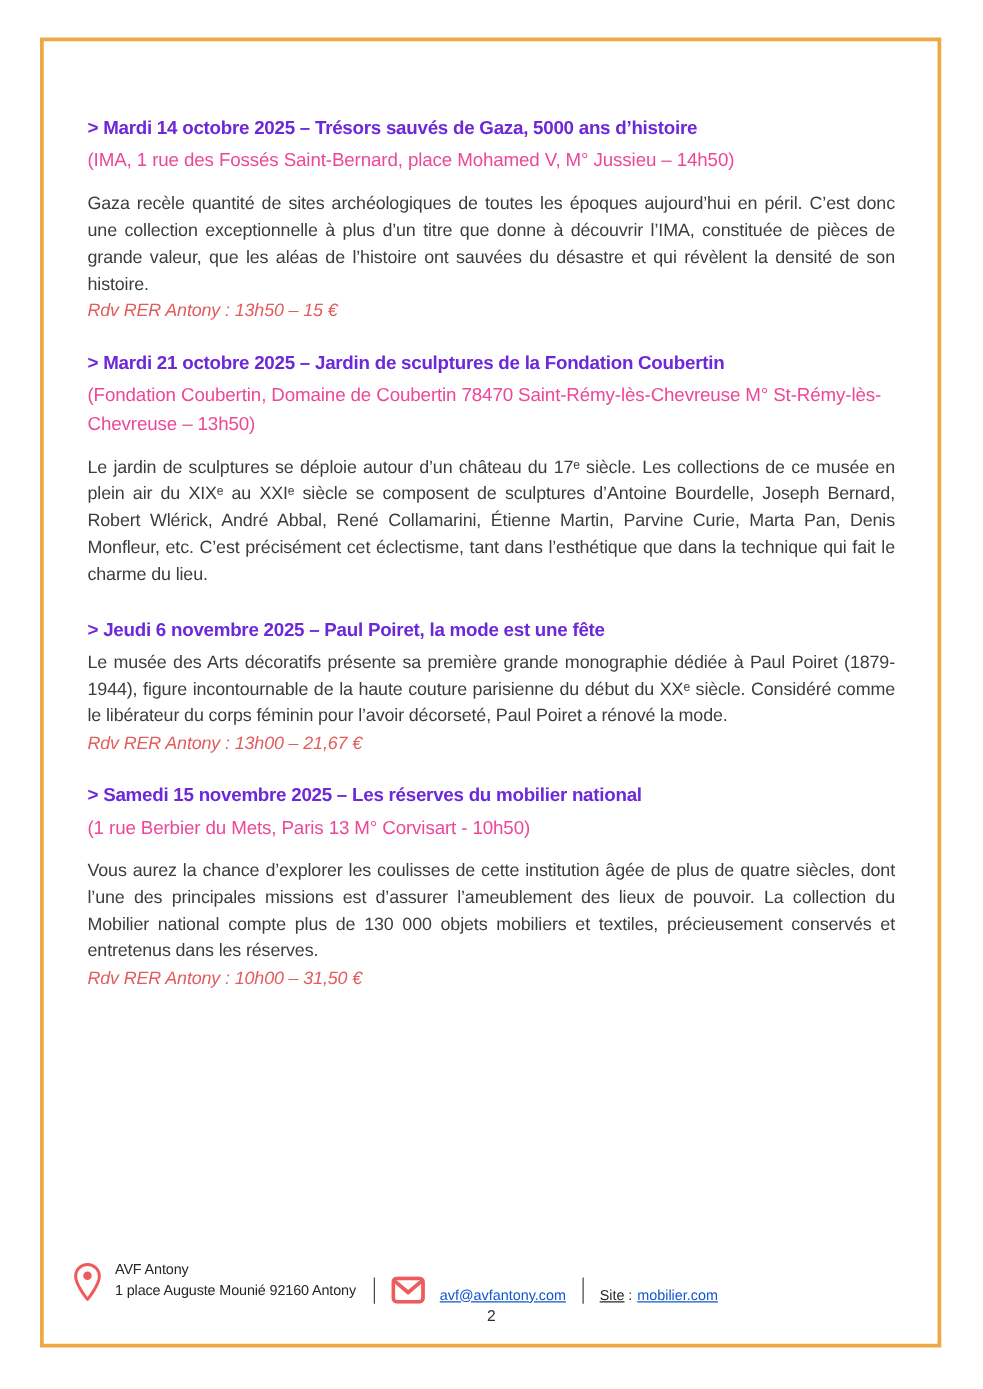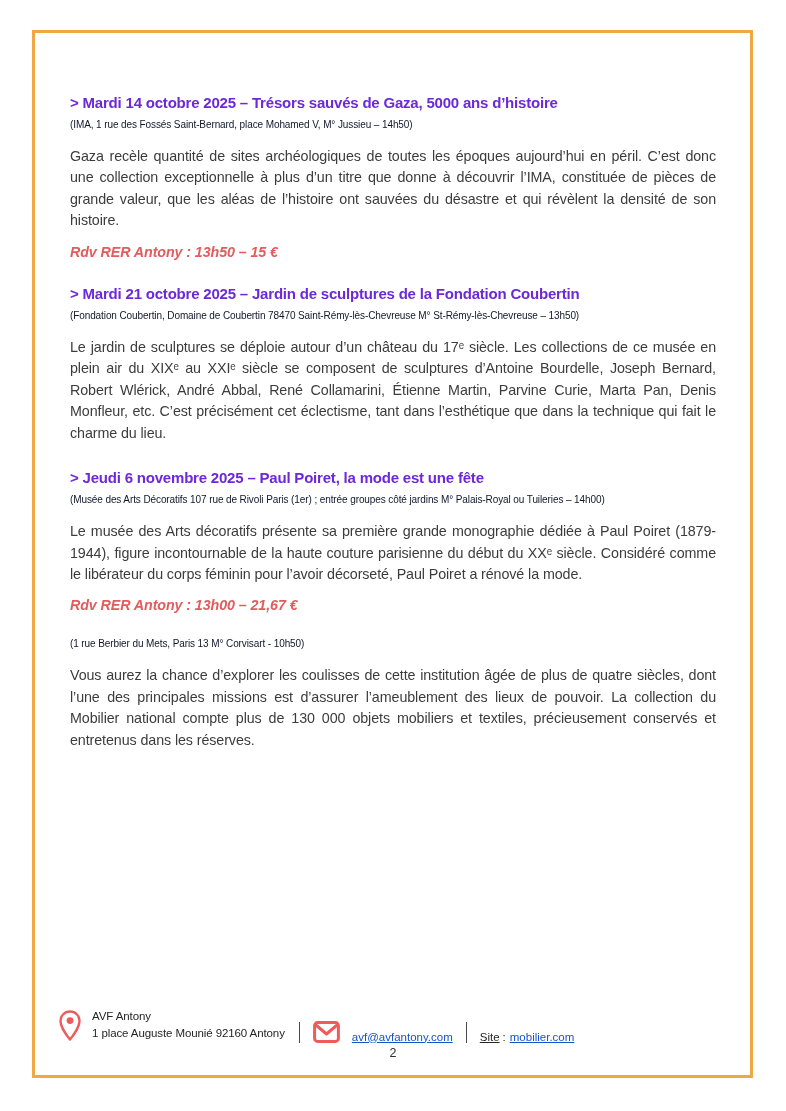--- a/index.html
+++ b/index.html
@@ -25,39 +25,39 @@
   section.event { margin-bottom: 24px; }
   .event-heading {
     font-size: 15px;
     font-weight: 700;
     color: #6d28d9;
     letter-spacing: -0.2px;
     margin-bottom: 5px;
     line-height: 1.35;
   }
   .event-location {
-    font-size: 10px;
-    color: #0f172a;
+    font-size: 15px;
+    color: #ec4899;
     line-height: 1.48;
     margin-bottom: 13px;
     letter-spacing: -0.1px;
   }
   .event-body {
     font-size: 14.3px;
     color: #3c3c3c;
     line-height: 1.5;
     text-align: justify;
     letter-spacing: -0.1px;
   }
   .event-rdv {
     font-size: 14.3px;
-    font-weight: 700;
+    font-weight: 400;
     font-style: italic;
     color: #e25c5d;
-    margin-top: 12px;
+    margin-top: 2px;
     letter-spacing: -0.1px;
   }
   .footer {
     position: absolute;
     left: 58px; top: 1008px;
     width: 660px;
     display: flex;
     align-items: flex-end;
   }
   .pin-wrap { width: 24px; height: 34px; margin-right: 10px; flex: 0 0 auto; }
@@ -108,28 +108,29 @@
   </section>
 
   <section class="event">
     <h3 class="event-heading">&gt; Mardi 21 octobre 2025 – Jardin de sculptures de la Fondation Coubertin</h3>
     <p class="event-location">(Fondation Coubertin, Domaine de Coubertin 78470 Saint-Rémy-lès-Chevreuse M° St-Rémy-lès-Chevreuse – 13h50)</p>
     <p class="event-body">Le jardin de sculptures se déploie autour d’un château du 17ᵉ siècle. Les collections de ce musée en plein air du XIXᵉ au XXIᵉ siècle se composent de sculptures d’Antoine Bourdelle, Joseph Bernard, Robert Wlérick, André Abbal, René Collamarini, Étienne Martin, Parvine Curie, Marta Pan, Denis Monfleur, etc. C’est précisément cet éclectisme, tant dans l’esthétique que dans la technique qui fait le charme du lieu.</p>
   </section>
 
   <section class="event">
     <h3 class="event-heading">&gt; Jeudi 6 novembre 2025 – Paul Poiret, la mode est une fête</h3>
-    <p class="event-location">(Musée des Arts Décoratifs 107 rue de Rivoli Paris (1er) ; entrée groupes côté jardins M° Palais-Royal ou Tuileries – 14h00)</p>
     <p class="event-body">Le musée des Arts décoratifs présente sa première grande monographie dédiée à Paul Poiret (1879-1944), figure incontournable de la haute couture parisienne du début du XXᵉ siècle. Considéré comme le libérateur du corps féminin pour l’avoir décorseté, Paul Poiret a rénové la mode.</p>
     <p class="event-rdv">Rdv RER Antony : 13h00 – 21,67 €</p>
   </section>
 
   <section class="event">
+    <h3 class="event-heading">&gt; Samedi 15 novembre 2025 – Les réserves du mobilier national</h3>
     <p class="event-location">(1 rue Berbier du Mets, Paris 13 M° Corvisart - 10h50)</p>
     <p class="event-body">Vous aurez la chance d’explorer les coulisses de cette institution âgée de plus de quatre siècles, dont l’une des principales missions est d’assurer l’ameublement des lieux de pouvoir. La collection du Mobilier national compte plus de 130 000 objets mobiliers et textiles, précieusement conservés et entretenus dans les réserves.</p>
+    <p class="event-rdv">Rdv RER Antony : 10h00 – 31,50 €</p>
   </section>
 
 </div>
 
 <div class="footer">
   <span class="pin-wrap">
     <svg width="24" height="34" viewBox="0 0 24 32">
       <path d="M12 1.5 C6.7 1.5 2.5 5.7 2.5 11 C2.5 18 12 29.5 12 29.5 S21.5 18 21.5 11 C21.5 5.7 17.3 1.5 12 1.5 Z" fill="none" stroke="#ef5b5b" stroke-width="2.4" stroke-linejoin="round"></path>
       <circle cx="12" cy="10.6" r="3.4" fill="#ef5b5b"></circle>
     </svg>

